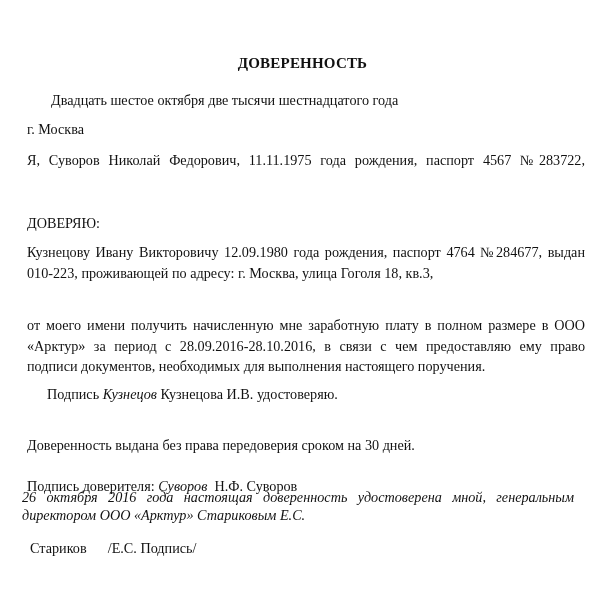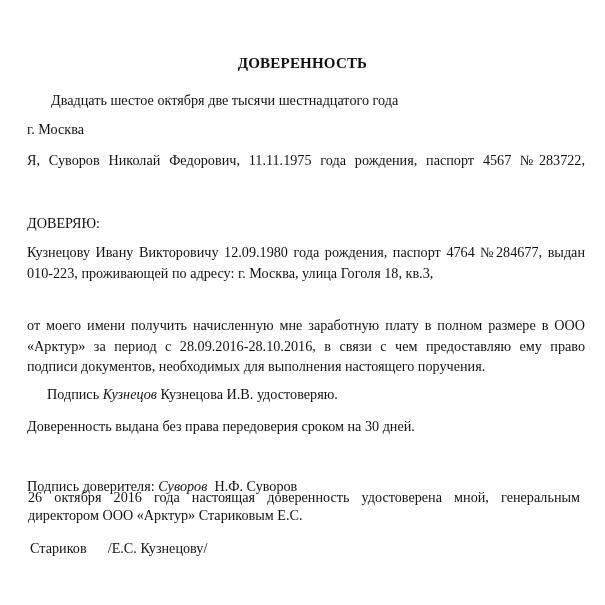--- a/index.html
+++ b/index.html
@@ -43,32 +43,32 @@
     <span class="row">«Арктур» за период с 28.09.2016-28.10.2016, в связи с чем предоставляю ему право</span>
     <span class="row last">подписи документов, необходимых для выполнения настоящего поручения.</span>
   </div>
 
   <div class="line" style="top:384px;margin-left:20px;">
     <span>Подпись</span>
     <span class="it">Кузнецов</span>
     <span>Кузнецова И.В. удостоверяю.</span>
   </div>
 
-  <div class="line" style="top:416px;text-align:center;">Доверенность выдана без права передоверия сроком на 30 дней.</div>
+  <div class="line" style="top:435px;text-align:center;">Доверенность выдана без права передоверия сроком на 30 дней.</div>
 
   <div class="line" style="top:448px;margin-top:28px;">
     <span>Подпись доверителя:</span>
     <span class="it">Суворов</span>&nbsp;
     <span>Н.Ф. Суворов</span>
   </div>
 
-  <div class="just" style="top:488px; left:28px; width:552px; line-height:18px;">
+  <div class="just" style="top:488px; left:22px; width:552px; line-height:18px;font-style:italic;">
     <span class="row">26 октября 2016 года настоящая доверенность удостоверена мной, генеральным</span>
     <span class="row last">директором ООО «Арктур» Стариковым Е.С.</span>
   </div>
 
   <div class="line" style="top:538px; left:30px;">
     <span>Стариков</span>
     <span style="display:inline-block; width:14px;"></span>
-    <span>/Е.С. Кузнецову/</span>
+    <span>/Е.С. Подпись/</span>
   </div>
 
 </div>
 
 </body></html>

